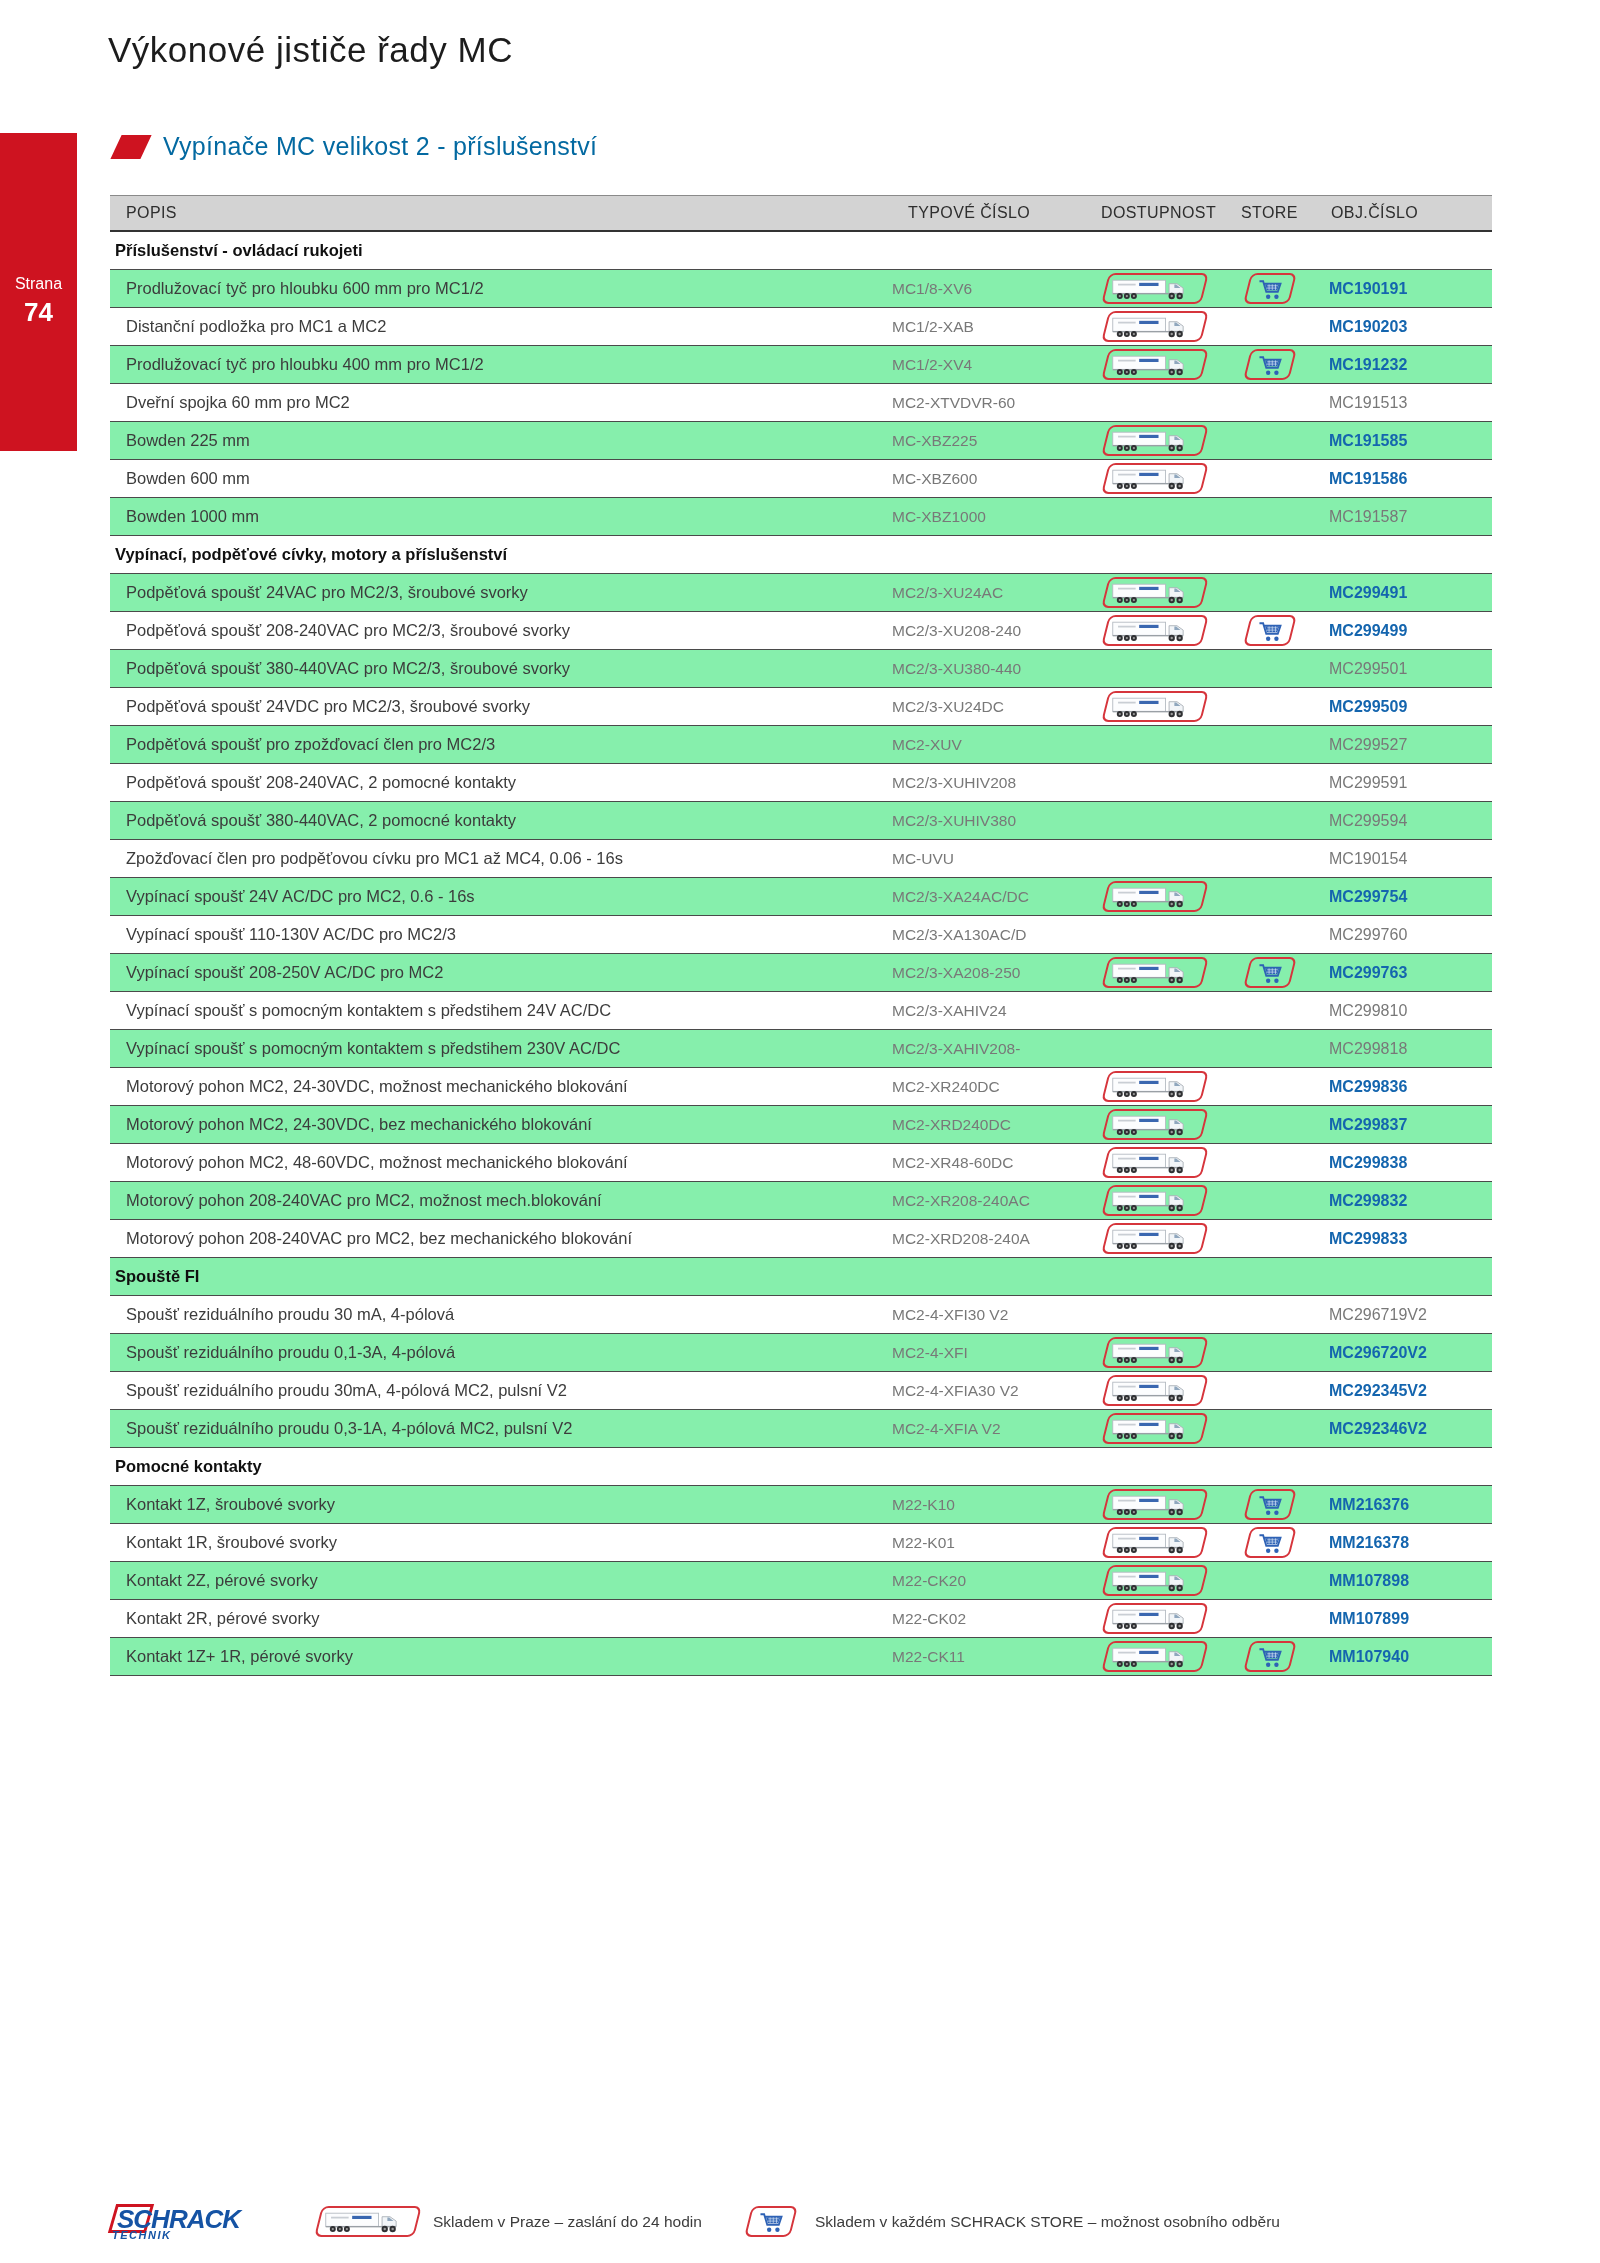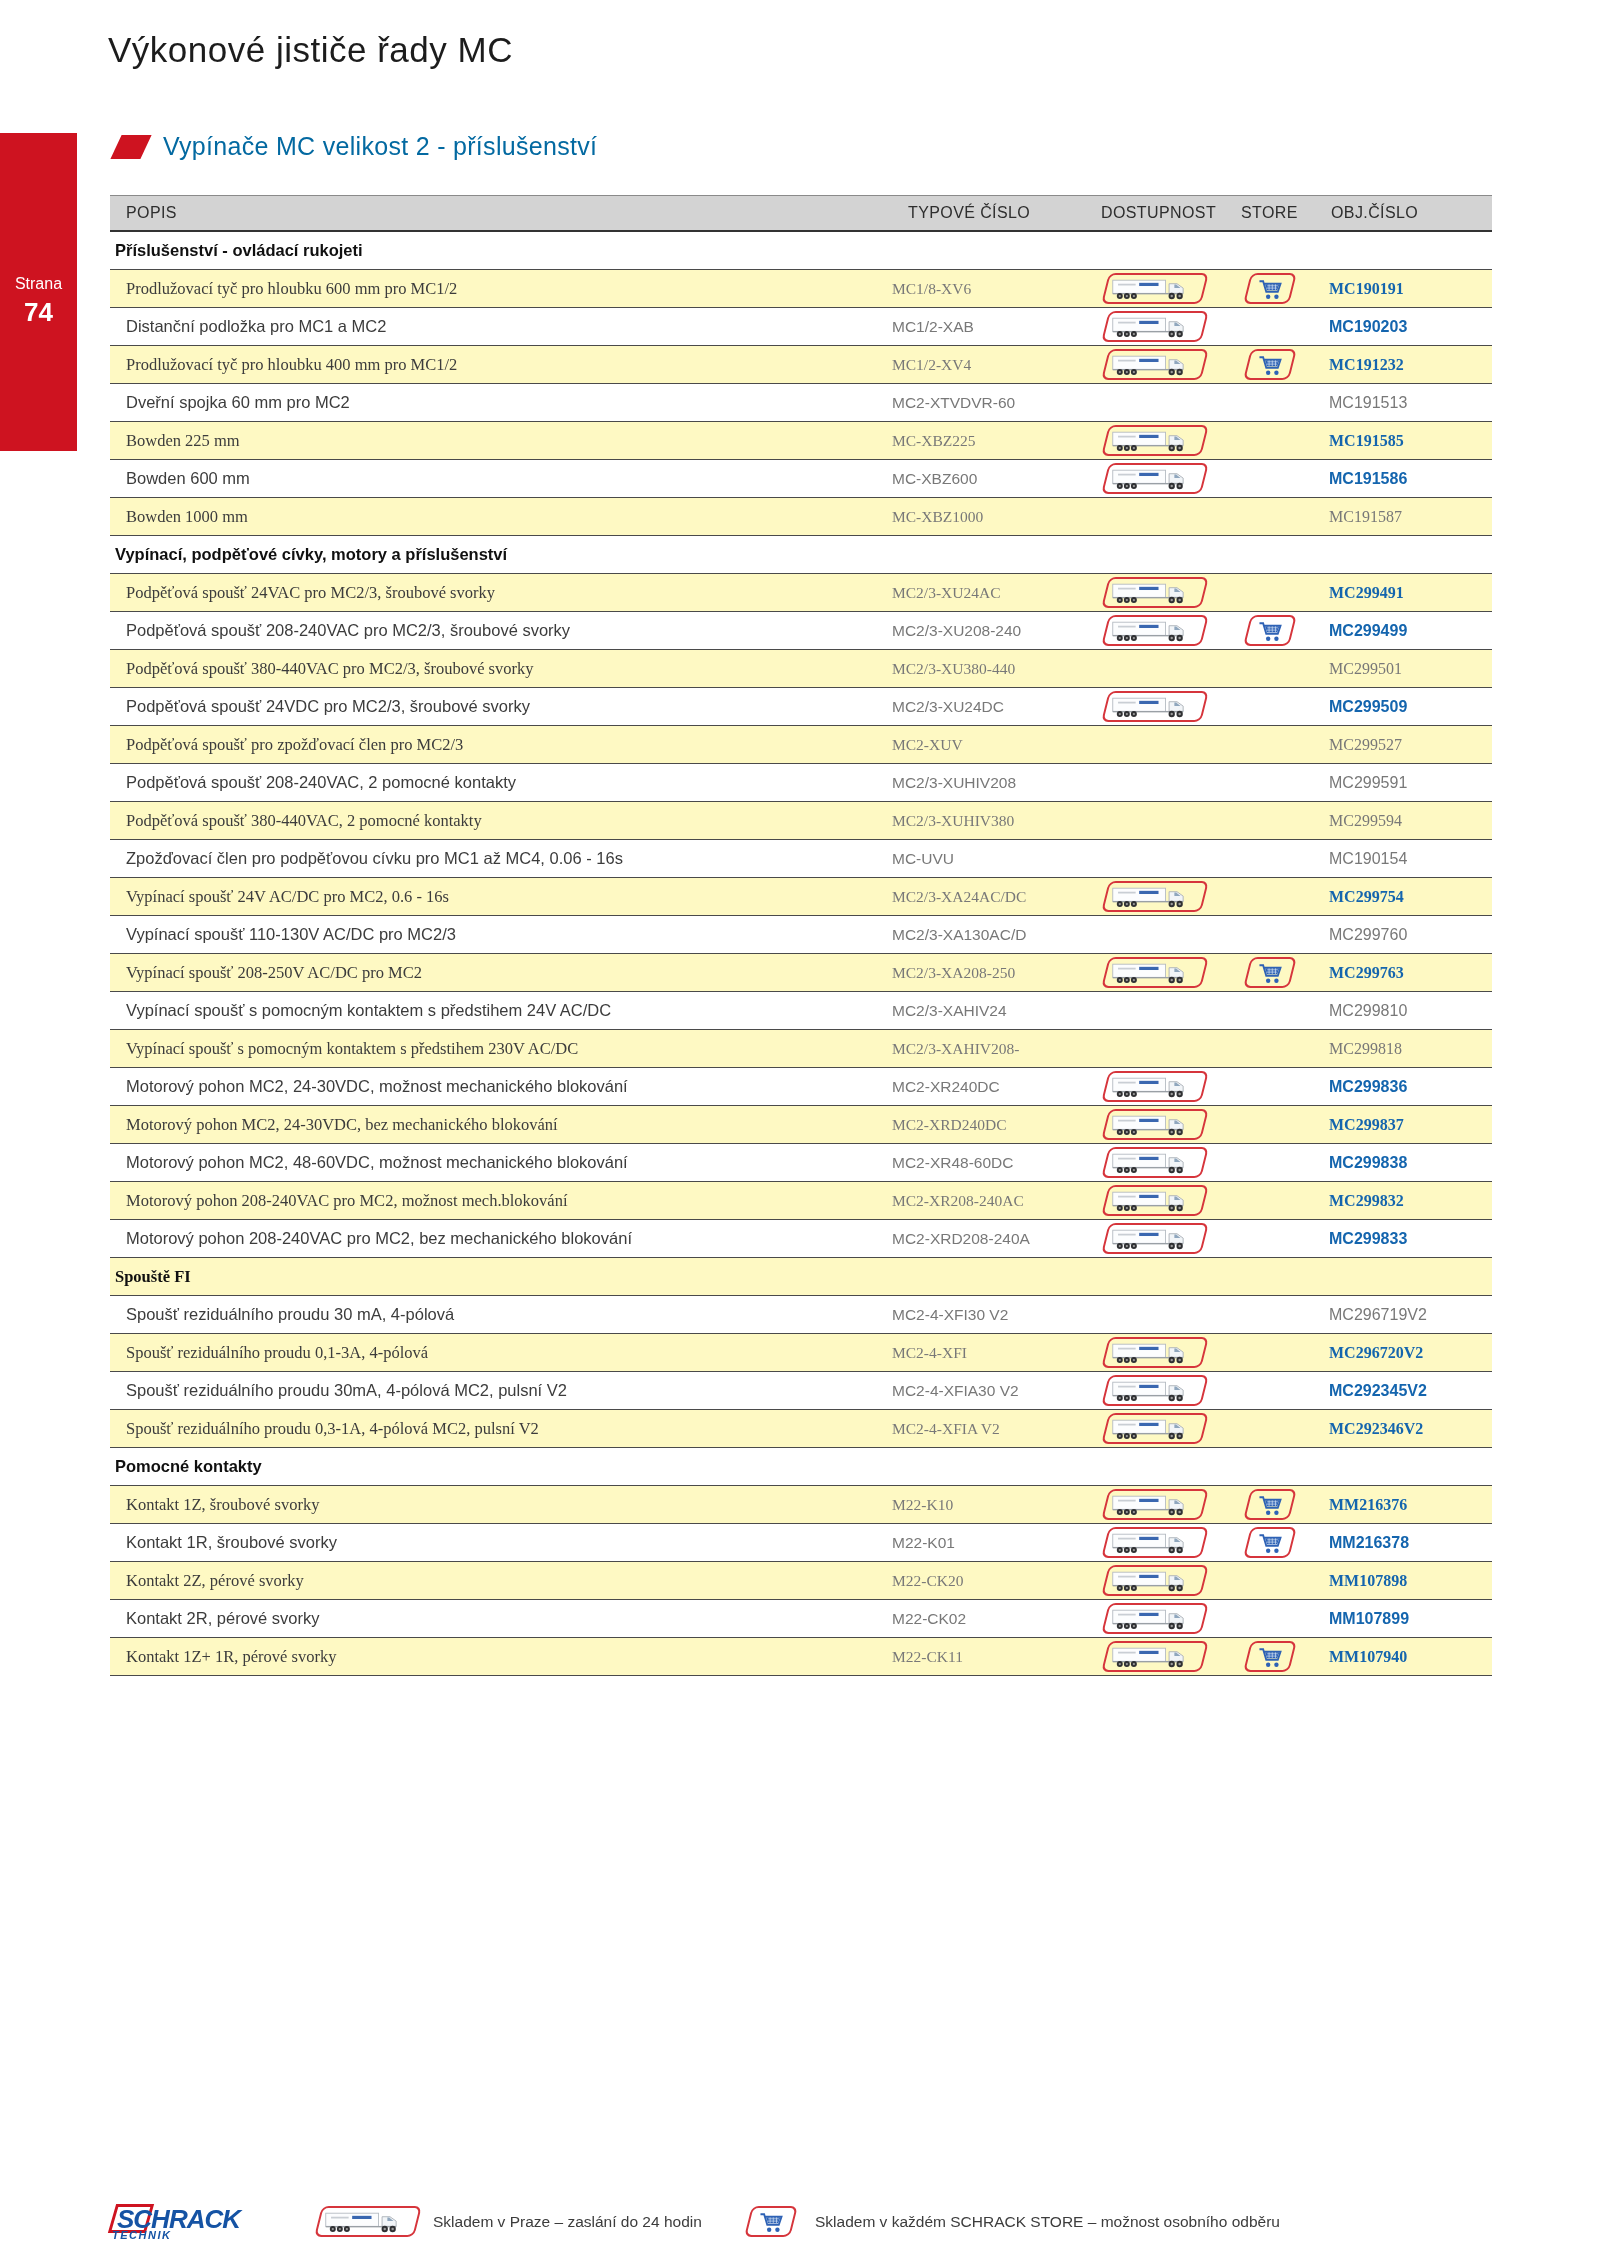--- a/index.html
+++ b/index.html
@@ -37,21 +37,21 @@
     align-items:center;height:38px;border-bottom:1px solid #4a4a4a;
     box-sizing:border-box;
   }
   .t-head{
     height:37px;background:#d3d3d3;border-top:1px solid #8a8a8a;
     border-bottom:2px solid #333;
   }
   .t-head .hc{
     font-size:16px;color:#2e2e2e;letter-spacing:.4px;
   }
-  .gray{background:#fef9c3;font-family:Liberation Serif, serif;}
+  .gray{background:#86efac;}
   .hc,.c-popis{padding-left:16px;}
   .c-popis{font-size:16.5px;color:#3c3c3c;white-space:nowrap;overflow:hidden;}
   .c-typ{font-size:15.5px;color:#787878;white-space:nowrap;}
   .c-avail,.c-store{display:flex;align-items:center;justify-content:center;height:100%;}
   .c-obj{font-size:16px;padding-left:14px;white-space:nowrap;}
   .c-obj.stocked{color:#1465ae;font-weight:bold;cursor:pointer;}
   .c-obj.unstocked{color:#787878;}
   .group-title{
     grid-column:1 / -1;font-size:16.5px;font-weight:bold;color:#101010;padding-left:5px;
   }

